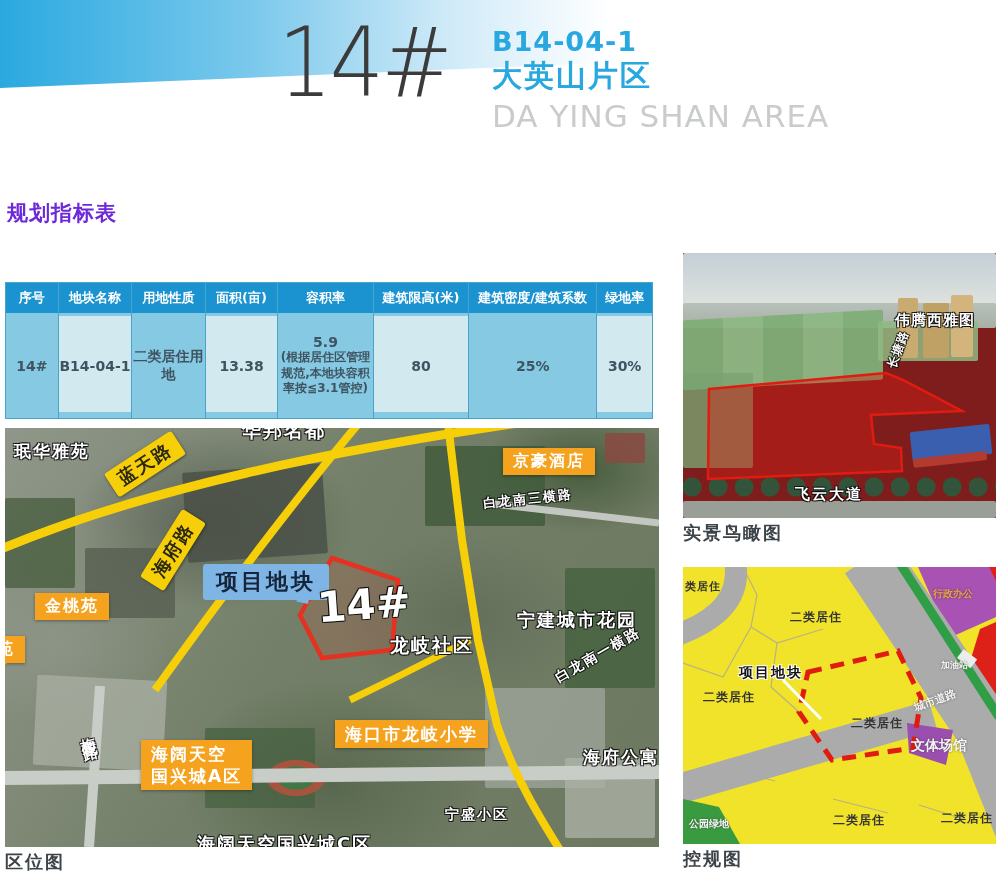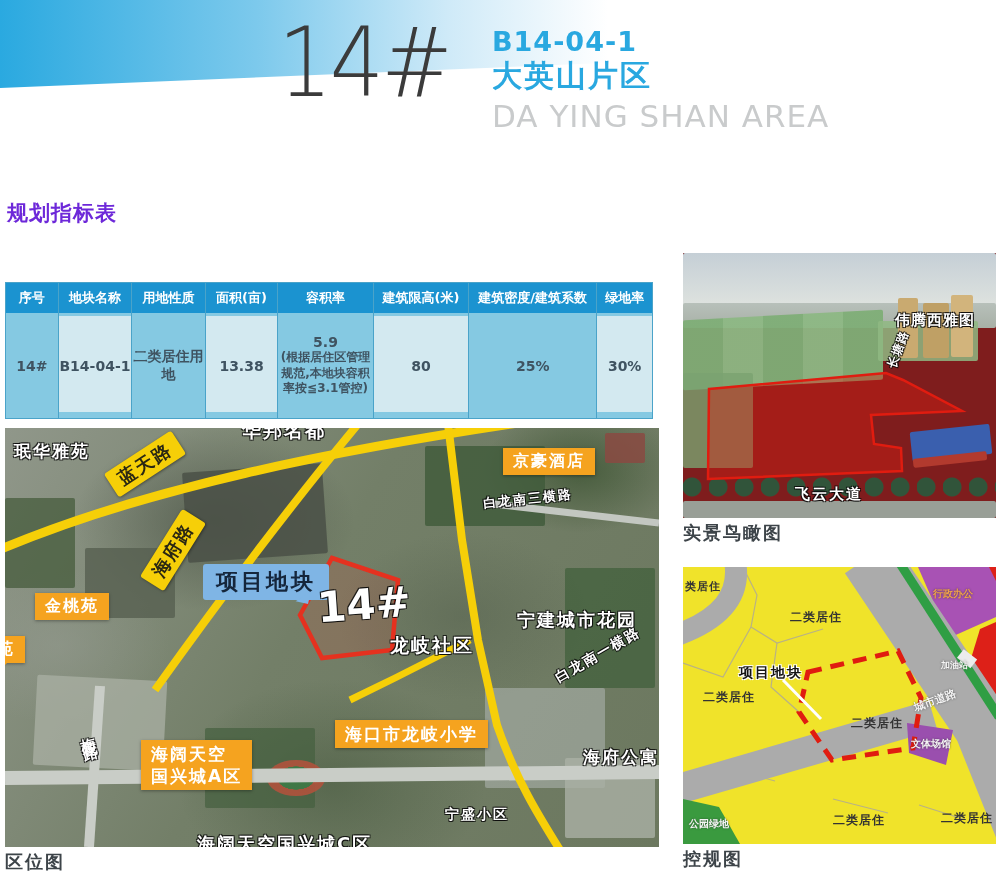--- a/index.html
+++ b/index.html
@@ -213,18 +213,18 @@
     <div class="zlab" style="left:2px;top:12px;font-size:11px;">类居住</div>
     <div class="zlab" style="left:107px;top:42px;">二类居住</div>
     <div class="zlab" style="left:20px;top:122px;">二类居住</div>
     <div class="zlab" style="left:168px;top:148px;">二类居住</div>
     <div class="zlab" style="left:150px;top:245px;">二类居住</div>
     <div class="zlab" style="left:258px;top:243px;">二类居住</div>
     <div class="zproj" style="left:56px;top:97px;">项目地块</div>
     <div class="zwhite" style="left:250px;top:20px;font-size:10px;color:#f0a24a;">行政办公</div>
     <div class="zwhite" style="left:258px;top:92px;font-size:9px;">加油站</div>
     <div class="zwhite" style="left:230px;top:126px;font-size:11px;transform:rotate(-20deg);">城市道路</div>
-    <div class="zwhite" style="left:228px;top:170px;font-size:10px;">文体场馆</div>
+    <div class="zwhite" style="left:228px;top:170px;font-size:14px;">文体场馆</div>
     <div class="zwhite" style="left:6px;top:250px;font-size:10px;">公园绿地</div>
   </div>
   <div class="abs cap" style="left:683px;top:847px;">控规图</div>
 
 </div>
 
 </body></html>

